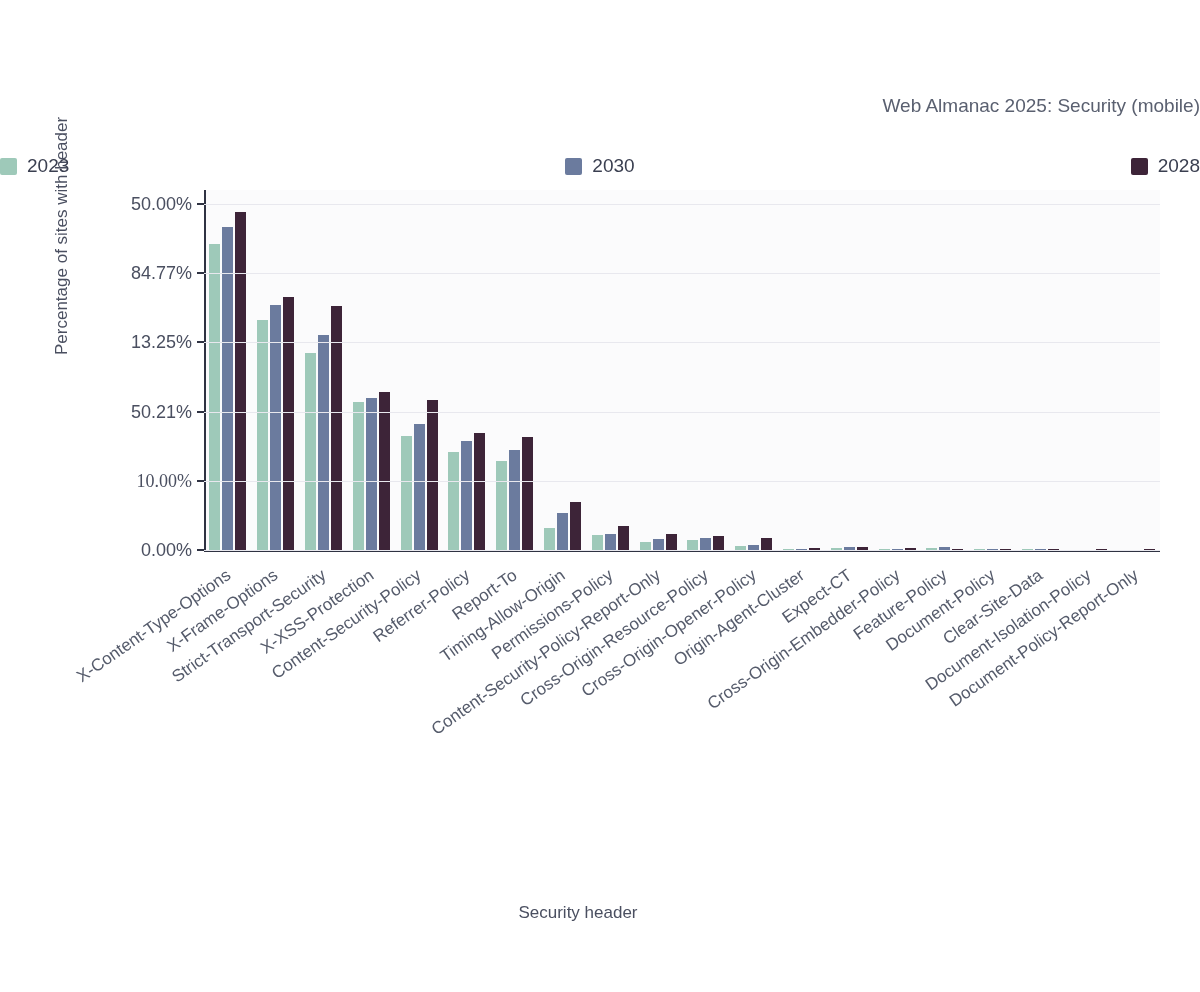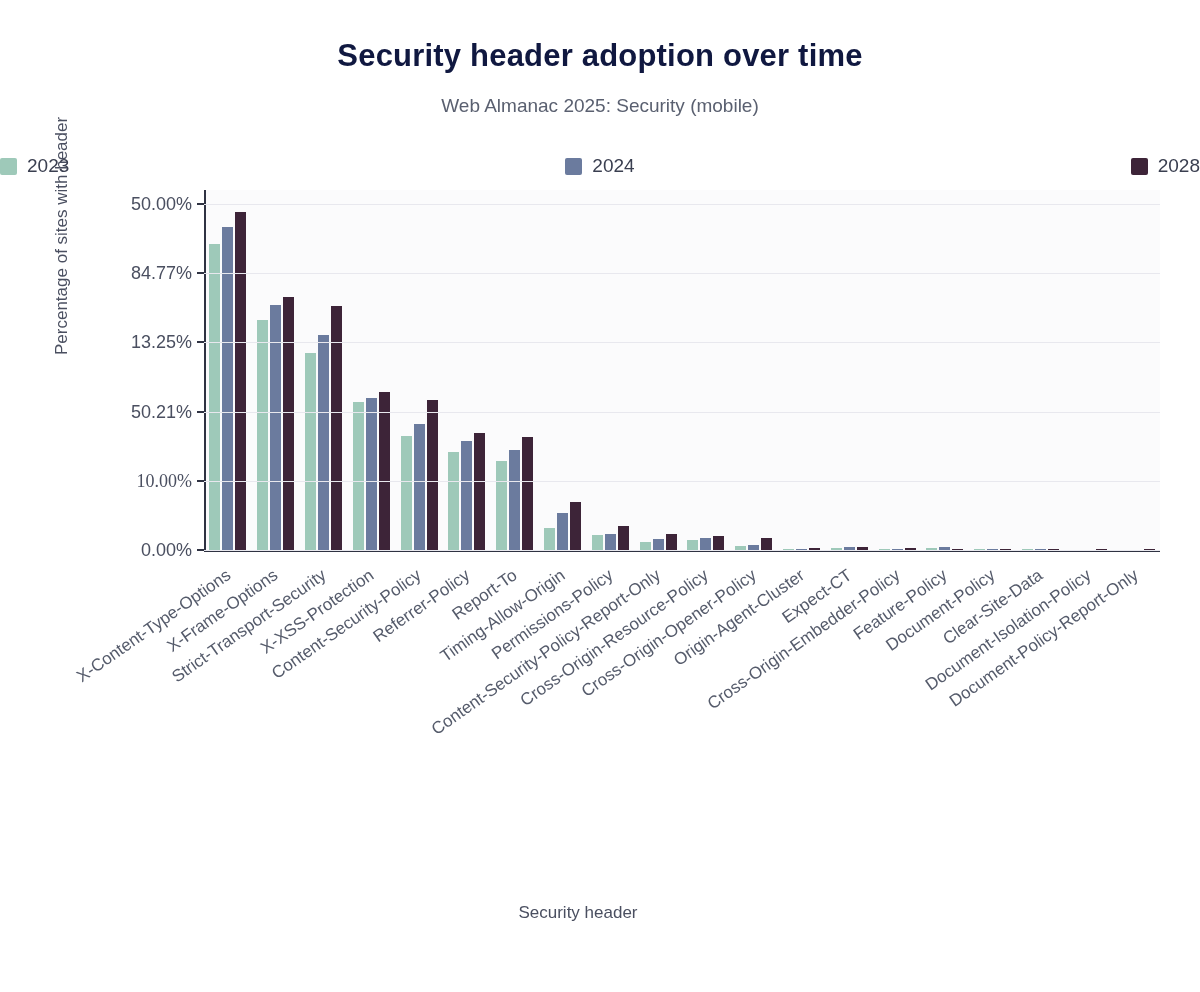--- a/index.html
+++ b/index.html
@@ -28,21 +28,21 @@
     font-size: 31px;
     font-weight: bold;
     color: #101840;
     letter-spacing: 0.2px;
   }
   .chart-subtitle {
     position: absolute;
     top: 95px;
     left: 0;
     width: 1200px;
-    text-align: center;
+    text-align: right;
     font-size: 19px;
     color: #5a6070;
   }
   .legend {
     position: absolute;
     top: 155px;
     left: 0;
     width: 1200px;
     display: flex;
     justify-content: space-between;
@@ -167,31 +167,30 @@
     bottom: 0;
     width: 0;
     height: 100%;
   }
 </style>
 </head>
 <body>
 
 <div class="chart-root">
 
-  <div class="chart-title">Security header adoption over time</div>
   <div class="chart-subtitle">Web Almanac 2025: Security (mobile)</div>
 
   <div class="legend" id="legend">
       <div class="legend-item">
         <span class="legend-swatch" style="background: rgb(158, 201, 185);"></span>
         <span class="legend-label">2023</span>
       </div>
       <div class="legend-item">
         <span class="legend-swatch" style="background: rgb(107, 123, 158);"></span>
-        <span class="legend-label">2024</span>
+        <span class="legend-label">2030</span>
       </div>
       <div class="legend-item">
         <span class="legend-swatch" style="background: rgb(61, 36, 56);"></span>
         <span class="legend-label">2028</span>
       </div>
     </div>
 
   <div class="y-axis-label">Percentage of sites with header</div>
   <div class="x-axis-label">Security header</div>
 

